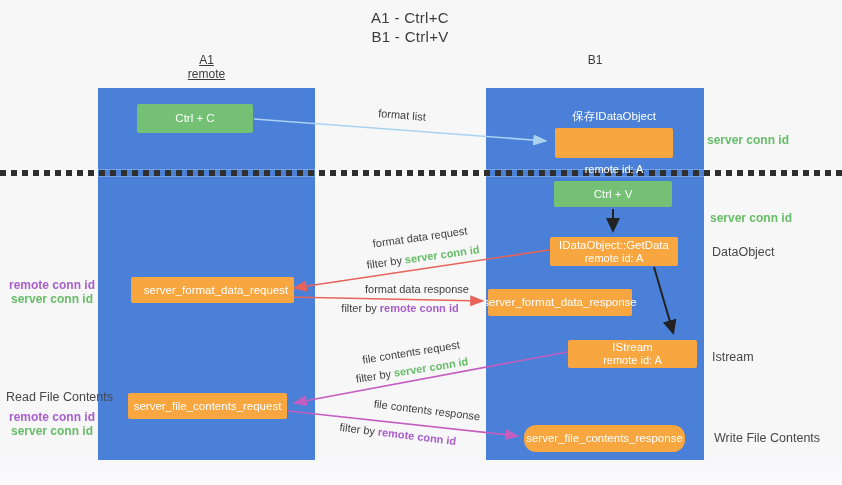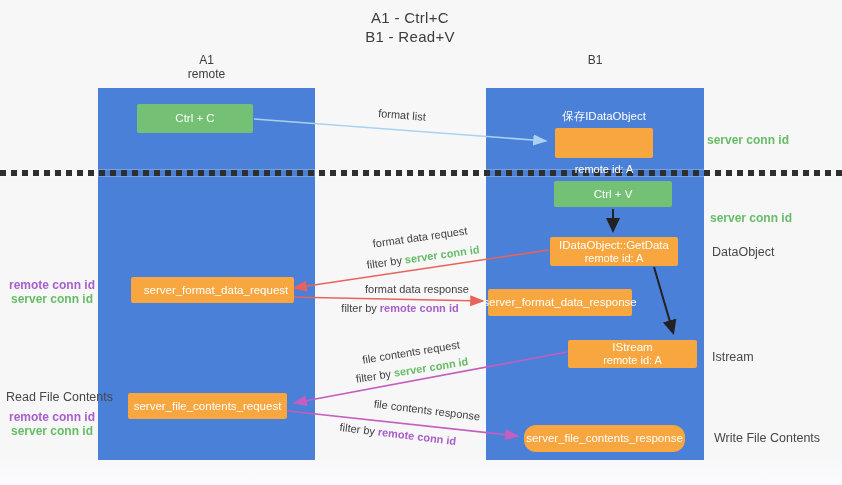--- a/index.html
+++ b/index.html
@@ -10,21 +10,21 @@
     color:#3a3a3a;
   }
   .abs{position:absolute;}
   .title{
     left:310px;top:8px;width:200px;text-align:center;
     font-size:15px;line-height:19px;color:#3c3c3c;letter-spacing:.3px;
   }
   .lane-header{
     top:53px;text-align:center;font-size:12px;line-height:14px;color:#3c3c3c;
   }
-  .lane-header.a{left:98px;width:217px;}
+  .lane-header.a{left:98px;width:217px;text-decoration:underline;}
   .lane-header.b{left:486px;width:218px;}
   .lane{
     top:88px;height:372px;background:#4a80d8;
   }
   .lane.a{left:98px;width:217px;}
   .lane.b{left:486px;width:218px;}
   .divider{
     left:0;top:170px;width:842px;height:6px;
     background:repeating-linear-gradient(90deg,#2f2f2f 0 6px,rgba(0,0,0,0) 6px 11px);
     box-shadow:0 0 0 1px rgba(255,255,255,.25);
@@ -47,21 +47,21 @@
   .side-label.green{color:#67bd67;font-weight:bold;font-size:12px;}
   .side-label.purple{color:#a95fcb;font-weight:bold;font-size:12px;}
   .left-pair{width:88px;text-align:center;line-height:14px;}
   svg.overlay{position:absolute;left:0;top:0;pointer-events:none;}
 </style>
 </head>
 <body>
 
 <div class="abs title">
   <div>A1 - Ctrl+C</div>
-  <div>B1 - Read+V</div>
+  <div>B1 - Ctrl+V</div>
 </div>
 
 <div class="abs lane-header a">
   <div>A1</div>
   <div>remote</div>
 </div>
 <div class="abs lane-header b">
   <div>B1</div>
 </div>
 
@@ -91,21 +91,21 @@
   <line x1="549" y1="250" x2="294" y2="288" stroke="#e8635a" stroke-width="1.6" marker-end="url(#m-red)"></line>
   <line x1="288" y1="297" x2="483" y2="301" stroke="#e8635a" stroke-width="1.6" marker-end="url(#m-red)"></line>
   <line x1="567" y1="352" x2="294" y2="403" stroke="#c45ec0" stroke-width="1.6" marker-end="url(#m-mag)"></line>
   <line x1="288" y1="411" x2="518" y2="436" stroke="#c45ec0" stroke-width="1.6" marker-end="url(#m-mag)"></line>
 </svg>
 
 <div class="abs node green" style="left:137px;top:104px;width:116px;height:29px;">
   <div>Ctrl + C</div>
 </div>
 
-<div class="abs node orange" style="left:555px;top:128px;width:98px;height:30px;gap:40px;">
+<div class="abs node orange" style="left:555px;top:128px;width:118px;height:30px;gap:40px;">
   <div class="l1">保存IDataObject</div>
   <div class="l2">remote id: A</div>
 </div>
 
 <div class="abs node green" style="left:554px;top:181px;width:118px;height:26px;">
   <div>Ctrl + V</div>
 </div>
 
 <div class="abs node orange" style="left:550px;top:237px;width:128px;height:29px;">
   <div class="l1">IDataObject::GetData</div>

